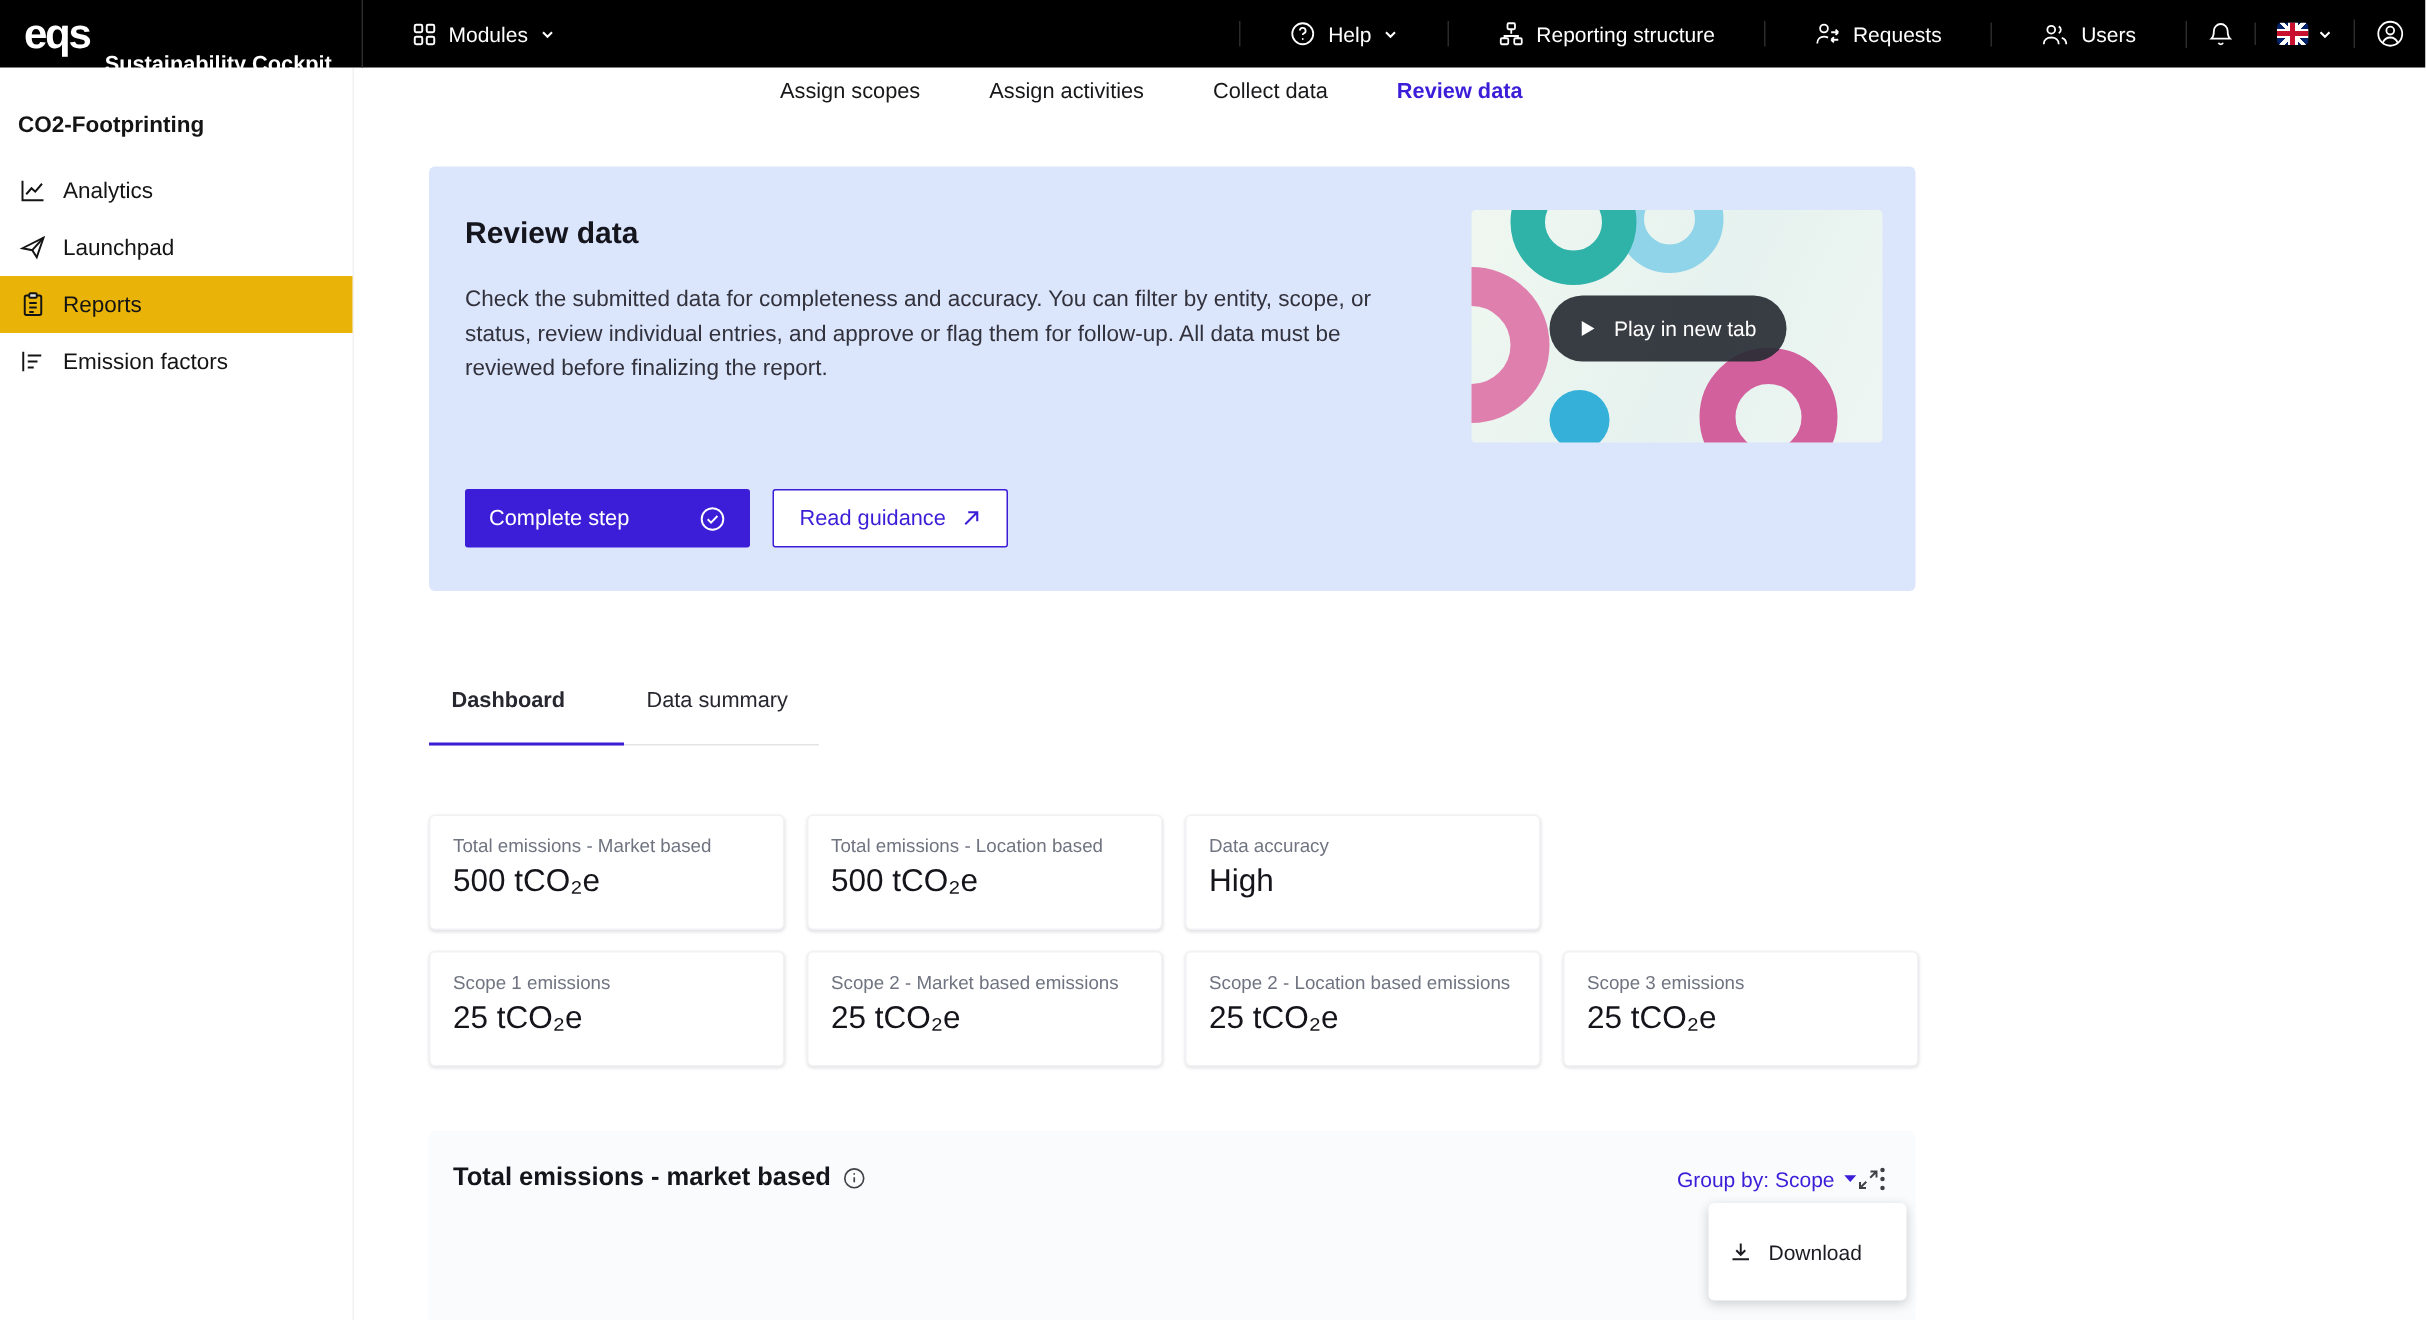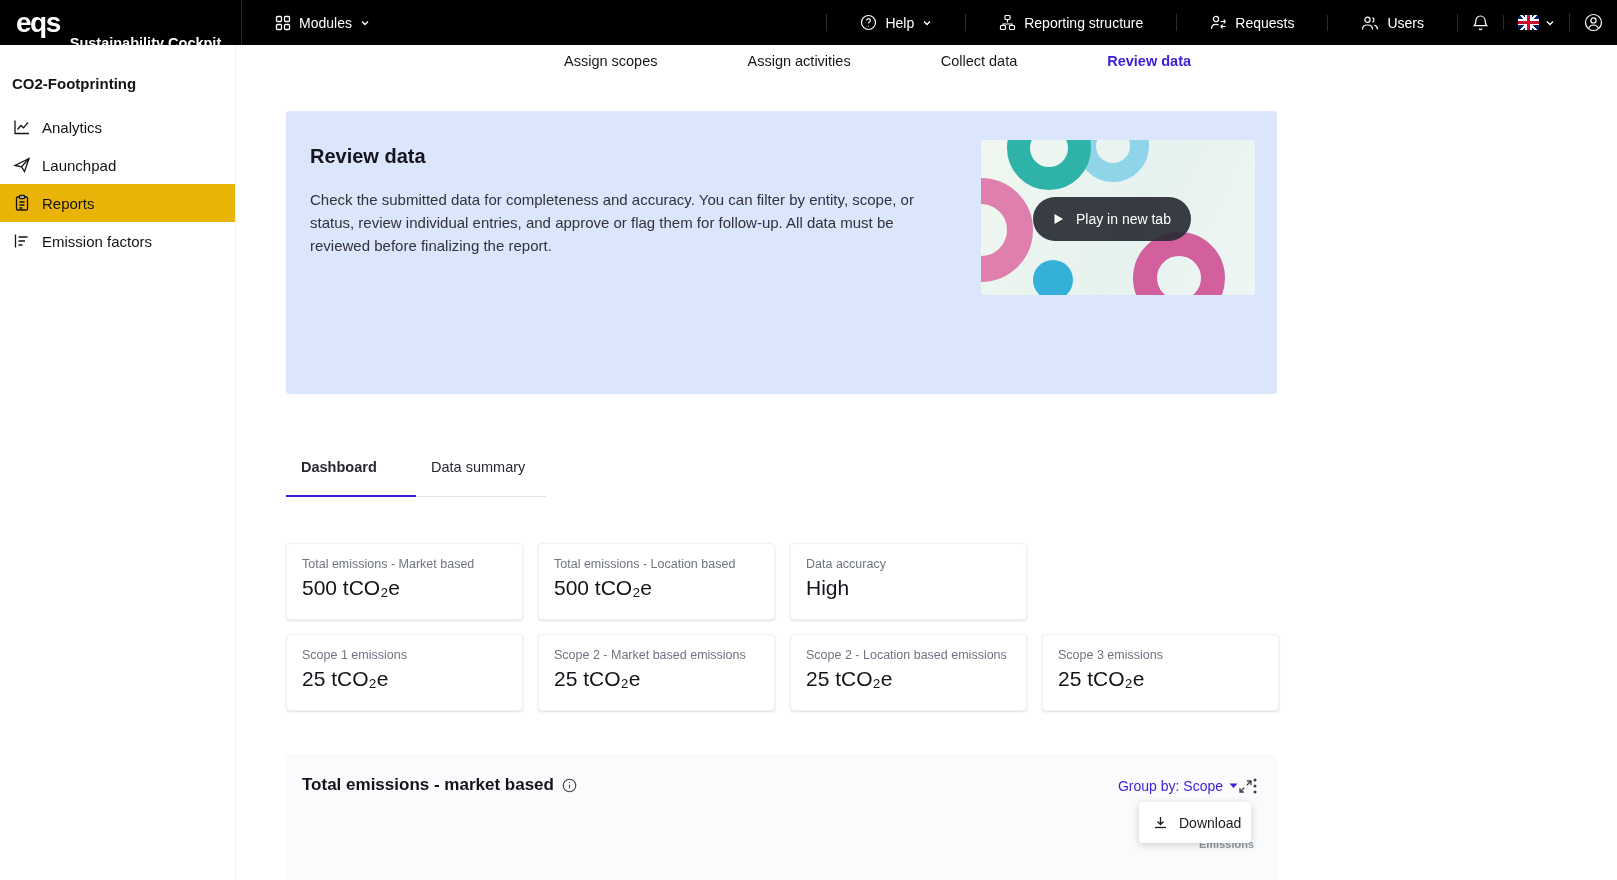--- a/index.html
+++ b/index.html
@@ -25,21 +25,21 @@
       #012169; }
 
   
   .sidebar { position:absolute; left:0; top:45px; width:236px; bottom:0; background:#fff; border-right:1px solid #f1f1f4; z-index:20; }
   .sidebar-title { margin:30px 0 16px; padding:0 12px; font-size:15px; font-weight:700; color:#141414; }
   .nav-item { display:flex; align-items:center; gap:11px; height:38px; padding:0 13px; font-size:15px; color:#141414; cursor:pointer; }
   .nav-item.active { background:#eab308; }
 
   
   .steps { position:absolute; left:240px; top:45px; right:0; height:32px; background:#fff; display:flex; align-items:center; gap:46px; padding-left:280px; font-size:14.5px; color:#18181b; }
-  .step { cursor:pointer;margin-left:44px; }
+  .step { cursor:pointer; }
   .step.active { color:#3c1dd8; font-weight:700; }
 
   
   .hero { position:absolute; left:286px; top:111px; width:991px; height:283px; background:#dbe5fc; border-radius:4px; }
   .hero-title { position:absolute; left:24px; top:34px; font-size:20px; font-weight:700; color:#15151e; }
   .hero-desc { position:absolute; left:24px; top:77px; width:630px; font-size:15px; line-height:23px; color:#32323c; }
   .hero-actions { position:absolute; left:24px; top:215px; display:flex; gap:15px; }
   .btn { height:39px; border-radius:2px; font-size:14.5px; display:flex; align-items:center; cursor:pointer; font-family:inherit; }
   .btn-primary { background:#3c1dd8; color:#fff; border:none; width:190px; padding:0 16px; justify-content:space-between; }
   .btn-secondary { background:#fff; color:#3c1dd8; border:1px solid #3c1dd8; padding:0 17px; gap:10px; }
@@ -69,21 +69,21 @@
 
   
   .chart-panel { position:absolute; left:286px; top:754px; width:991px; height:126px; background:#fafbfd; border-radius:4px 4px 0 0; }
   .chart-header { position:absolute; left:16px; top:21px; display:flex; align-items:center; gap:8px; }
   .chart-title { font-size:17px; font-weight:700; color:#14141b; }
   .info-btn { display:flex; align-items:center; cursor:pointer; }
   .chart-controls { position:absolute; right:20px; top:24px; display:flex; align-items:center; }
   .group-by { color:#3c1dd8; font-size:14px; display:flex; align-items:center; gap:6px; cursor:pointer; white-space:nowrap; }
   .icon-btn { display:flex; align-items:center; cursor:pointer; color:#3f3f46; }
 
-  .dropdown { position:absolute; left:1139px; top:802px; width:112px; background:#fff; border-radius:4px; box-shadow:0 2px 8px rgba(0,0,0,0.18); z-index:40; padding:2px 0; }
+  .dropdown { position:absolute; left:1139px; top:802px; width:132px; background:#fff; border-radius:4px; box-shadow:0 2px 8px rgba(0,0,0,0.18); z-index:40; padding:14px 0; }
   .dropdown-item { display:flex; align-items:center; gap:11px; height:37px; padding:0 14px; font-size:14px; color:#1b1b22; cursor:pointer; }
 
   .legend-partial { position:absolute; left:1199px; top:838px; font-size:11px; font-weight:700; color:#93999f; z-index:35; }
 
   svg { display:block; }
 </style>
 </head>
 <body>
 
 <header class="topbar">
@@ -239,20 +239,39 @@
   <span class="step">Assign scopes</span>
   <span class="step">Assign activities</span>
   <span class="step">Collect data</span>
   <span class="step active">Review data</span>
 </div>
 
 <section class="hero">
   <h1 class="hero-title">Review data</h1>
   <p class="hero-desc">Check the submitted data for completeness and accuracy. You can filter by entity, scope, or status, review individual entries, and approve or flag them for follow-up. All data must be reviewed before finalizing the report.</p>
 
+  <div class="hero-actions">
+    <button class="btn btn-primary">
+      <span>Complete step</span>
+      <span>
+        <svg width="18" height="18" viewBox="0 0 18 18" fill="none" stroke="#fff" stroke-width="1.3">
+            <circle cx="9" cy="9" r="7.2"></circle>
+            <path d="M5.8 9.2 8 11.4 12.3 7"></path>
+          </svg>
+      </span>
+    </button>
+    <button class="btn btn-secondary">
+      <span>Read guidance</span>
+      <span>
+        <svg width="13" height="13" viewBox="0 0 13 13" fill="none" stroke="#3c1dd8" stroke-width="1.4">
+            <path d="M2.5 10.5 10.5 2.5M4.5 2.5h6v6"></path>
+          </svg>
+      </span>
+    </button>
+  </div>
 
   <div class="video">
     <span class="ring r-lightblue"></span>
     <span class="ring r-teal"></span>
     <span class="ring r-pink-left"></span>
     <span class="ring r-blue-dot"></span>
     <span class="ring r-pink-right"></span>
     <div class="play-pill">
       <span>
         <svg width="11" height="12" viewBox="0 0 11 12" fill="#fff">

